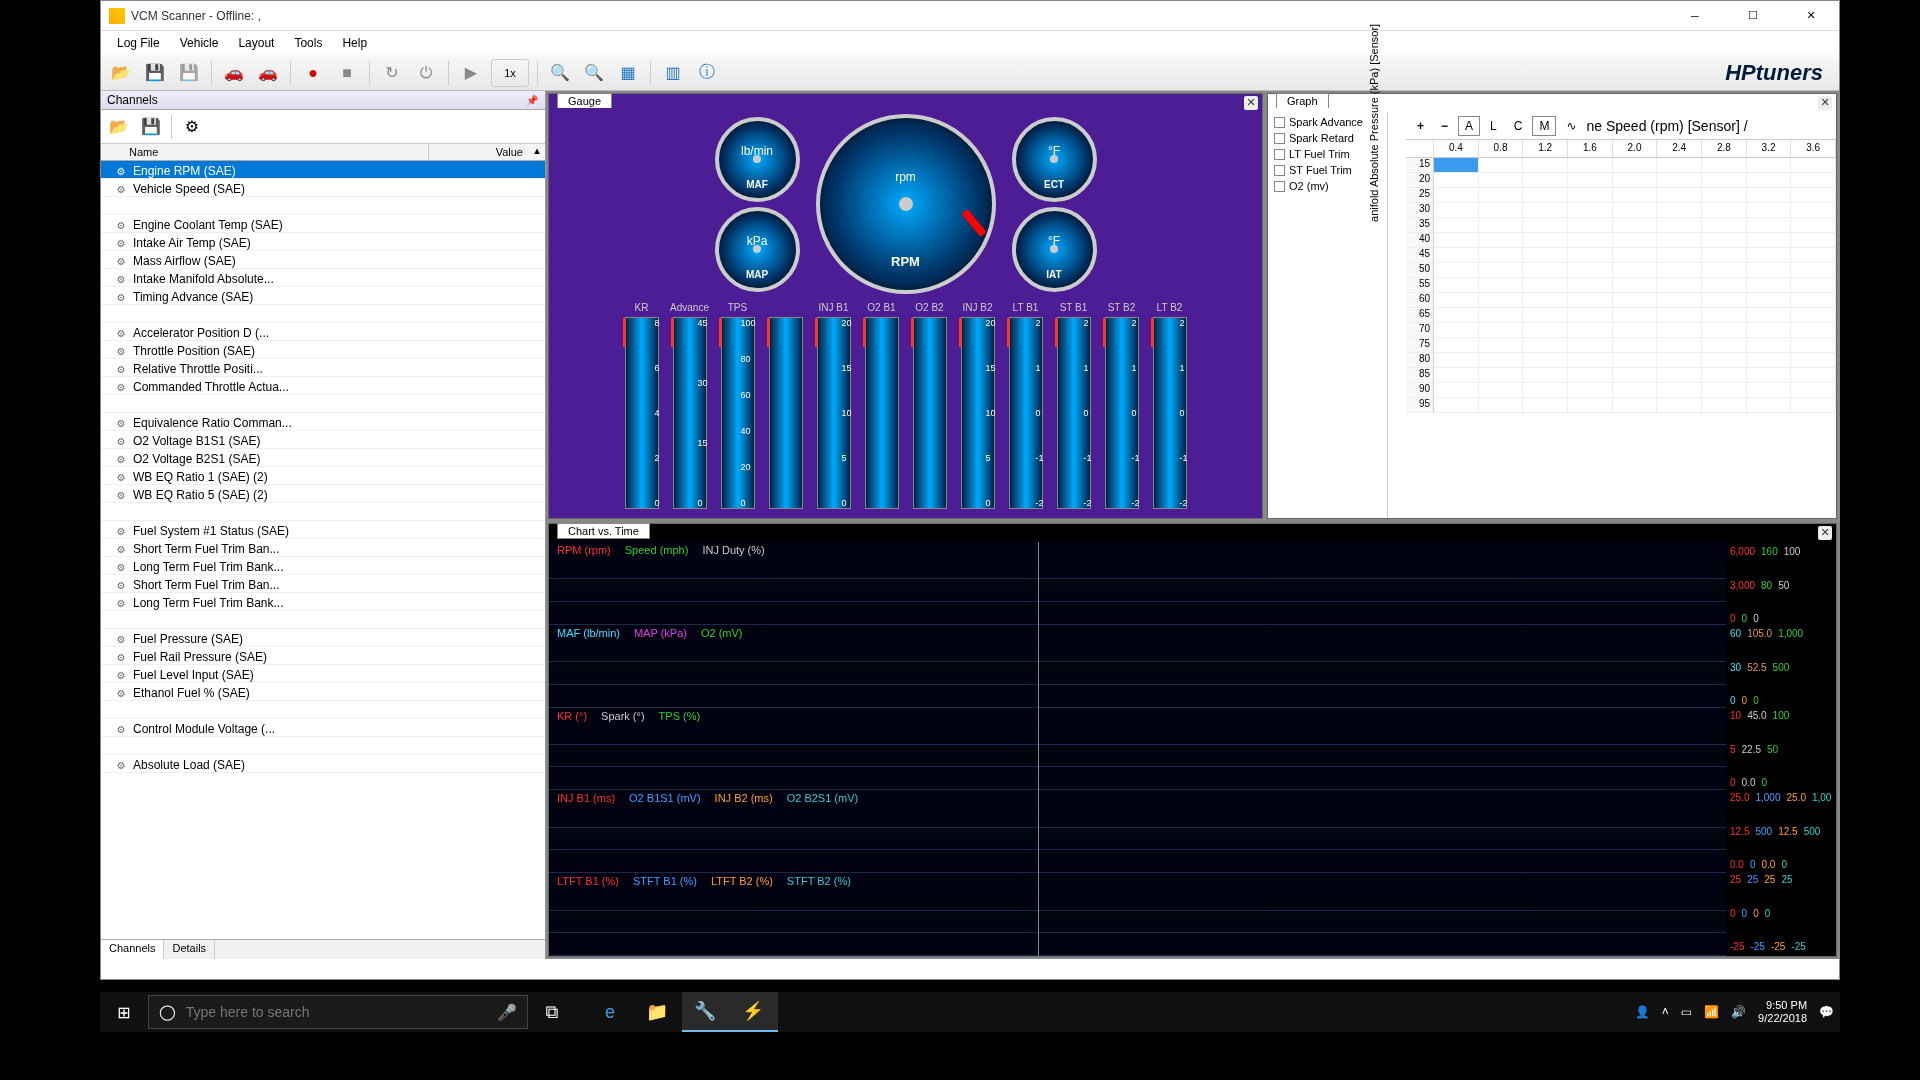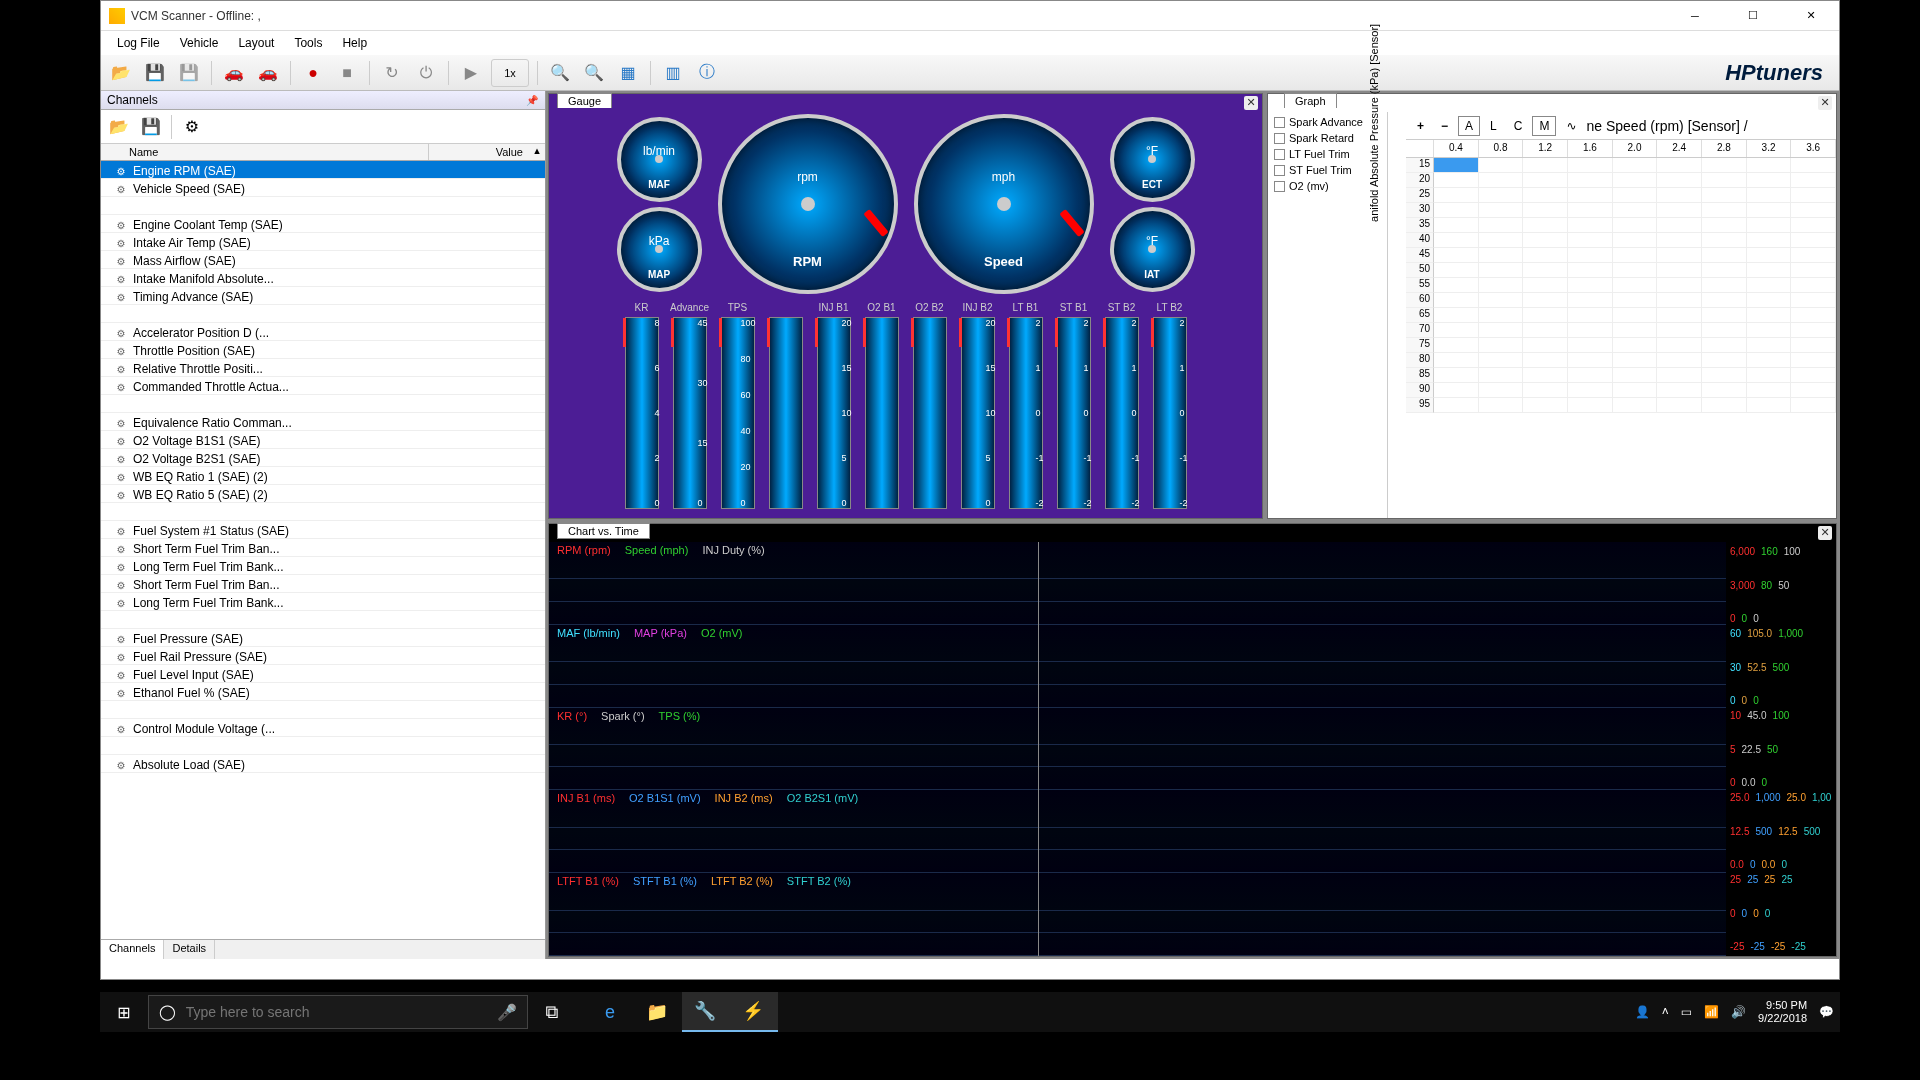--- a/index.html
+++ b/index.html
@@ -334,26 +334,20 @@
                     <div class="gauge-hub"></div>
                     <div class="gauge-label-bot">MAP</div>
                   </div>
                 </div>
                 <div class="round-gauge gauge-lg">
                   <div class="gauge-label-top">rpm</div>
                   <div class="gauge-hub"></div>
                   <div class="gauge-label-bot">RPM</div>
                   <div class="gauge-redzone"></div>
                 </div>
-                <div class="round-gauge gauge-lg">
-                  <div class="gauge-label-top">mph</div>
-                  <div class="gauge-hub"></div>
-                  <div class="gauge-label-bot">Speed</div>
-                  <div class="gauge-redzone"></div>
-                </div>
                 <div class="gauge-sm-col">
                   <div class="round-gauge gauge-sm">
                     <div class="gauge-label-top">°F</div>
                     <div class="gauge-hub"></div>
                     <div class="gauge-label-bot">ECT</div>
                   </div>
                   <div class="round-gauge gauge-sm">
                     <div class="gauge-label-top">°F</div>
                     <div class="gauge-hub"></div>
                     <div class="gauge-label-bot">IAT</div>
@@ -512,21 +506,21 @@
                       <span>-1</span>
                       <span>-2</span>
                     </div>
                   </div>
                 </div>
               </div>
           </div>
         </div>
 
         <div class="graph-panel">
-          <div class="gauge-tab" style="left:16px">Graph</div>
+          <div class="gauge-tab" style="left:8px">Graph</div>
           <div class="gauge-close">✕</div>
           <div style="height:18px"></div>
           <div class="graph-body">
             <div class="glist" id="glist">
                 <div>
                   <span class="cb"></span>
                   <span>Spark Advance</span>
                 </div>
                 <div>
                   <span class="cb"></span>

